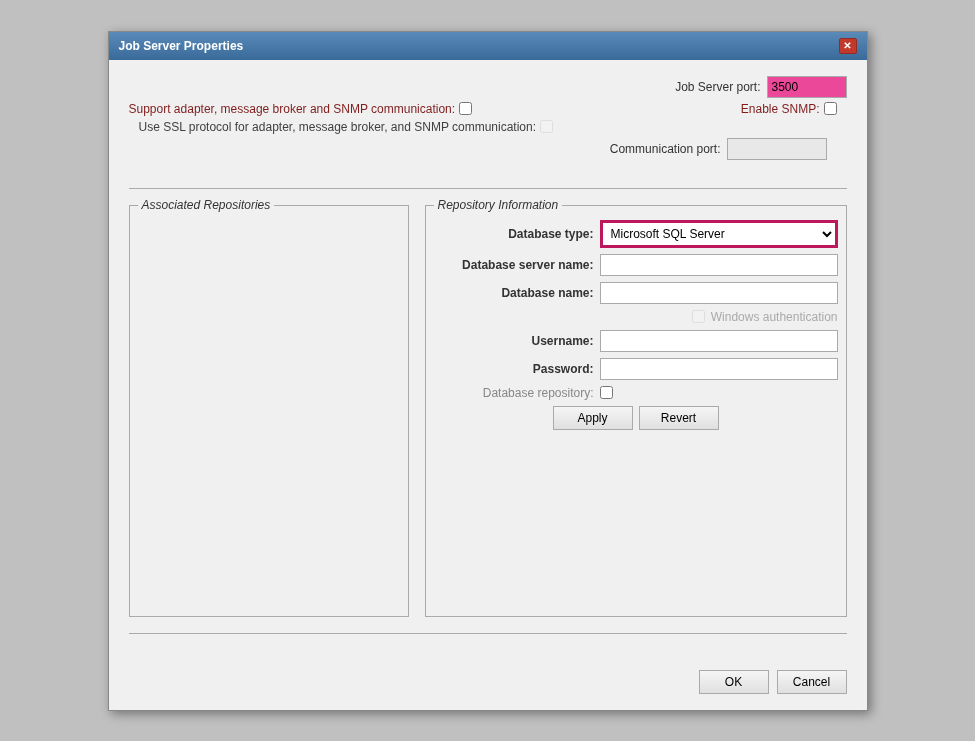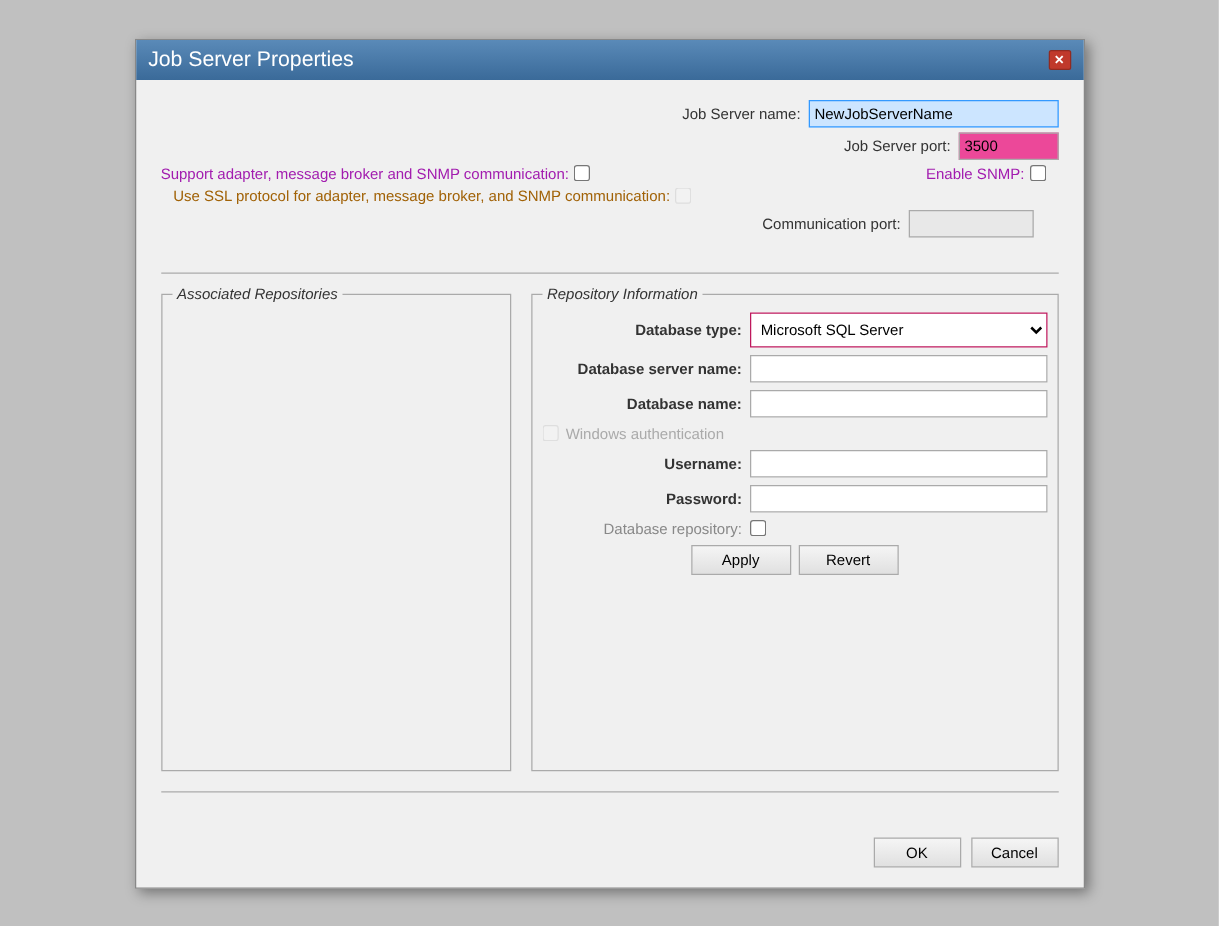--- a/index.html
+++ b/index.html
@@ -29,22 +29,22 @@
       background: linear-gradient(to bottom, #5a8ab8, #3a6a99);
       color: white;
       padding: 6px 10px;
       display: flex;
       align-items: center;
       justify-content: space-between;
       user-select: none;
     }
 
     .title-bar-text {
-      font-size: 17px;
-      font-weight: normal;
+      font-size: 12px;
+      font-weight: bold;
     }
 
     .close-btn {
       background: #c0392b;
       border: 1px solid #922b21;
       color: white;
       width: 18px;
       height: 16px;
       display: flex;
       align-items: center;
@@ -87,26 +87,26 @@
       color: #aaa;
     }
 
     .checkbox-row {
       display: flex;
       align-items: center;
       gap: 4px;
     }
 
     .checkbox-label {
-      color: #a16207;
+      color: #404040;
       font-size: 12px;
     }
 
     .checkbox-label.enabled {
-      color: #a21caf;
+      color: #7f1d1d;
     }
 
     input[type="checkbox"] {
       width: 13px;
       height: 13px;
     }
 
     input[type="checkbox"]:disabled {
       opacity: 0.5;
     }
@@ -222,32 +222,32 @@
       border: 1px solid #aaa;
       background: white;
       padding: 2px 4px;
       height: 22px;
       font-size: 12px;
       font-family: inherit;
     }
 
     .repo-select {
       flex: 1;
-      border: 1px solid #be185d;
+      border: 3px solid #be185d;
       background: white;
       padding: 2px 4px;
       height: 28px;
       font-size: 12px;
       font-family: inherit;
     }
 
     .windows-auth-row {
       display: flex;
       align-items: center;
-      justify-content: flex-start;
+      justify-content: flex-end;
       gap: 6px;
       padding-right: 0;
     }
 
     .windows-auth-label {
       color: #aaa;
       font-size: 12px;
     }
 
     .default-repo-row {
@@ -298,24 +298,20 @@
 
   <div class="title-bar">
     <span class="title-bar-text">Job Server Properties</span>
     <div class="close-btn">✕</div>
   </div>
 
   <div class="dialog-body">
 
     <div class="top-form">
 
-      <div class="row-group">
-        <label class="form-label">Job Server name:</label>
-        <input type="text" class="form-input selected" style="width: 200px;" value="NewJobServerName">
-      </div>
 
       <div class="row-group">
         <label class="form-label">Job Server port:</label>
         <input type="text" class="form-input" style="width: 80px;" value="3500">
       </div>
 
       <div style="display:flex; align-items:center; justify-content:space-between; padding: 0 10px 0 0;">
         <div class="checkbox-row">
           <label class="checkbox-label enabled">Support adapter, message broker and SNMP communication:</label>
           <input type="checkbox" style="">

